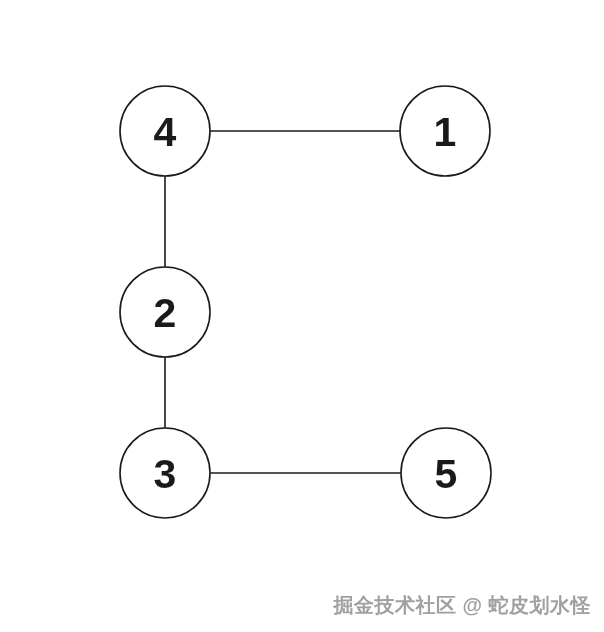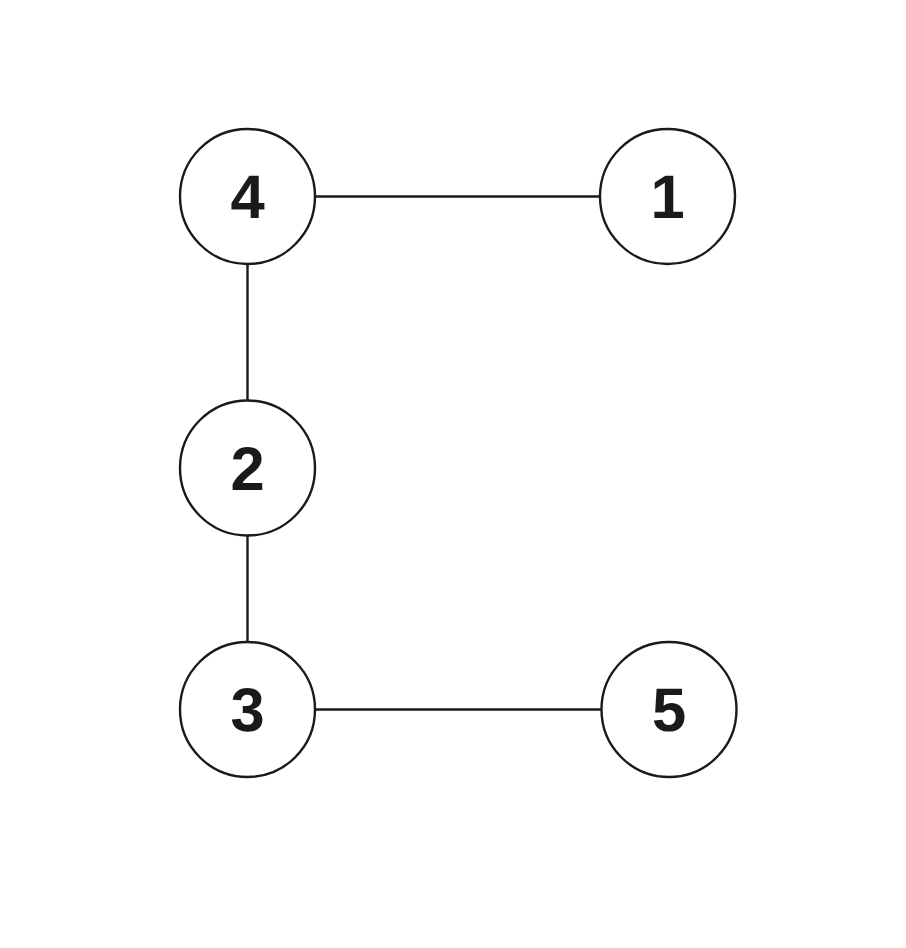--- a/index.html
+++ b/index.html
@@ -69,13 +69,14 @@
       </g>
       <g>
         <circle cx="165" cy="473" r="45" class="node-circle" stroke="#1a1a1a" stroke-width="1.6"></circle>
         <text x="165" y="487.5" class="node-label">3</text>
       </g>
       <g>
         <circle cx="446" cy="473" r="45" class="node-circle" stroke="#1a1a1a" stroke-width="1.6"></circle>
         <text x="446" y="487.5" class="node-label">5</text>
       </g>
     </svg>
+  <div class="watermark">掘金技术社区 @ 蛇皮划水怪</div>
 </div>
 
 </body></html>

